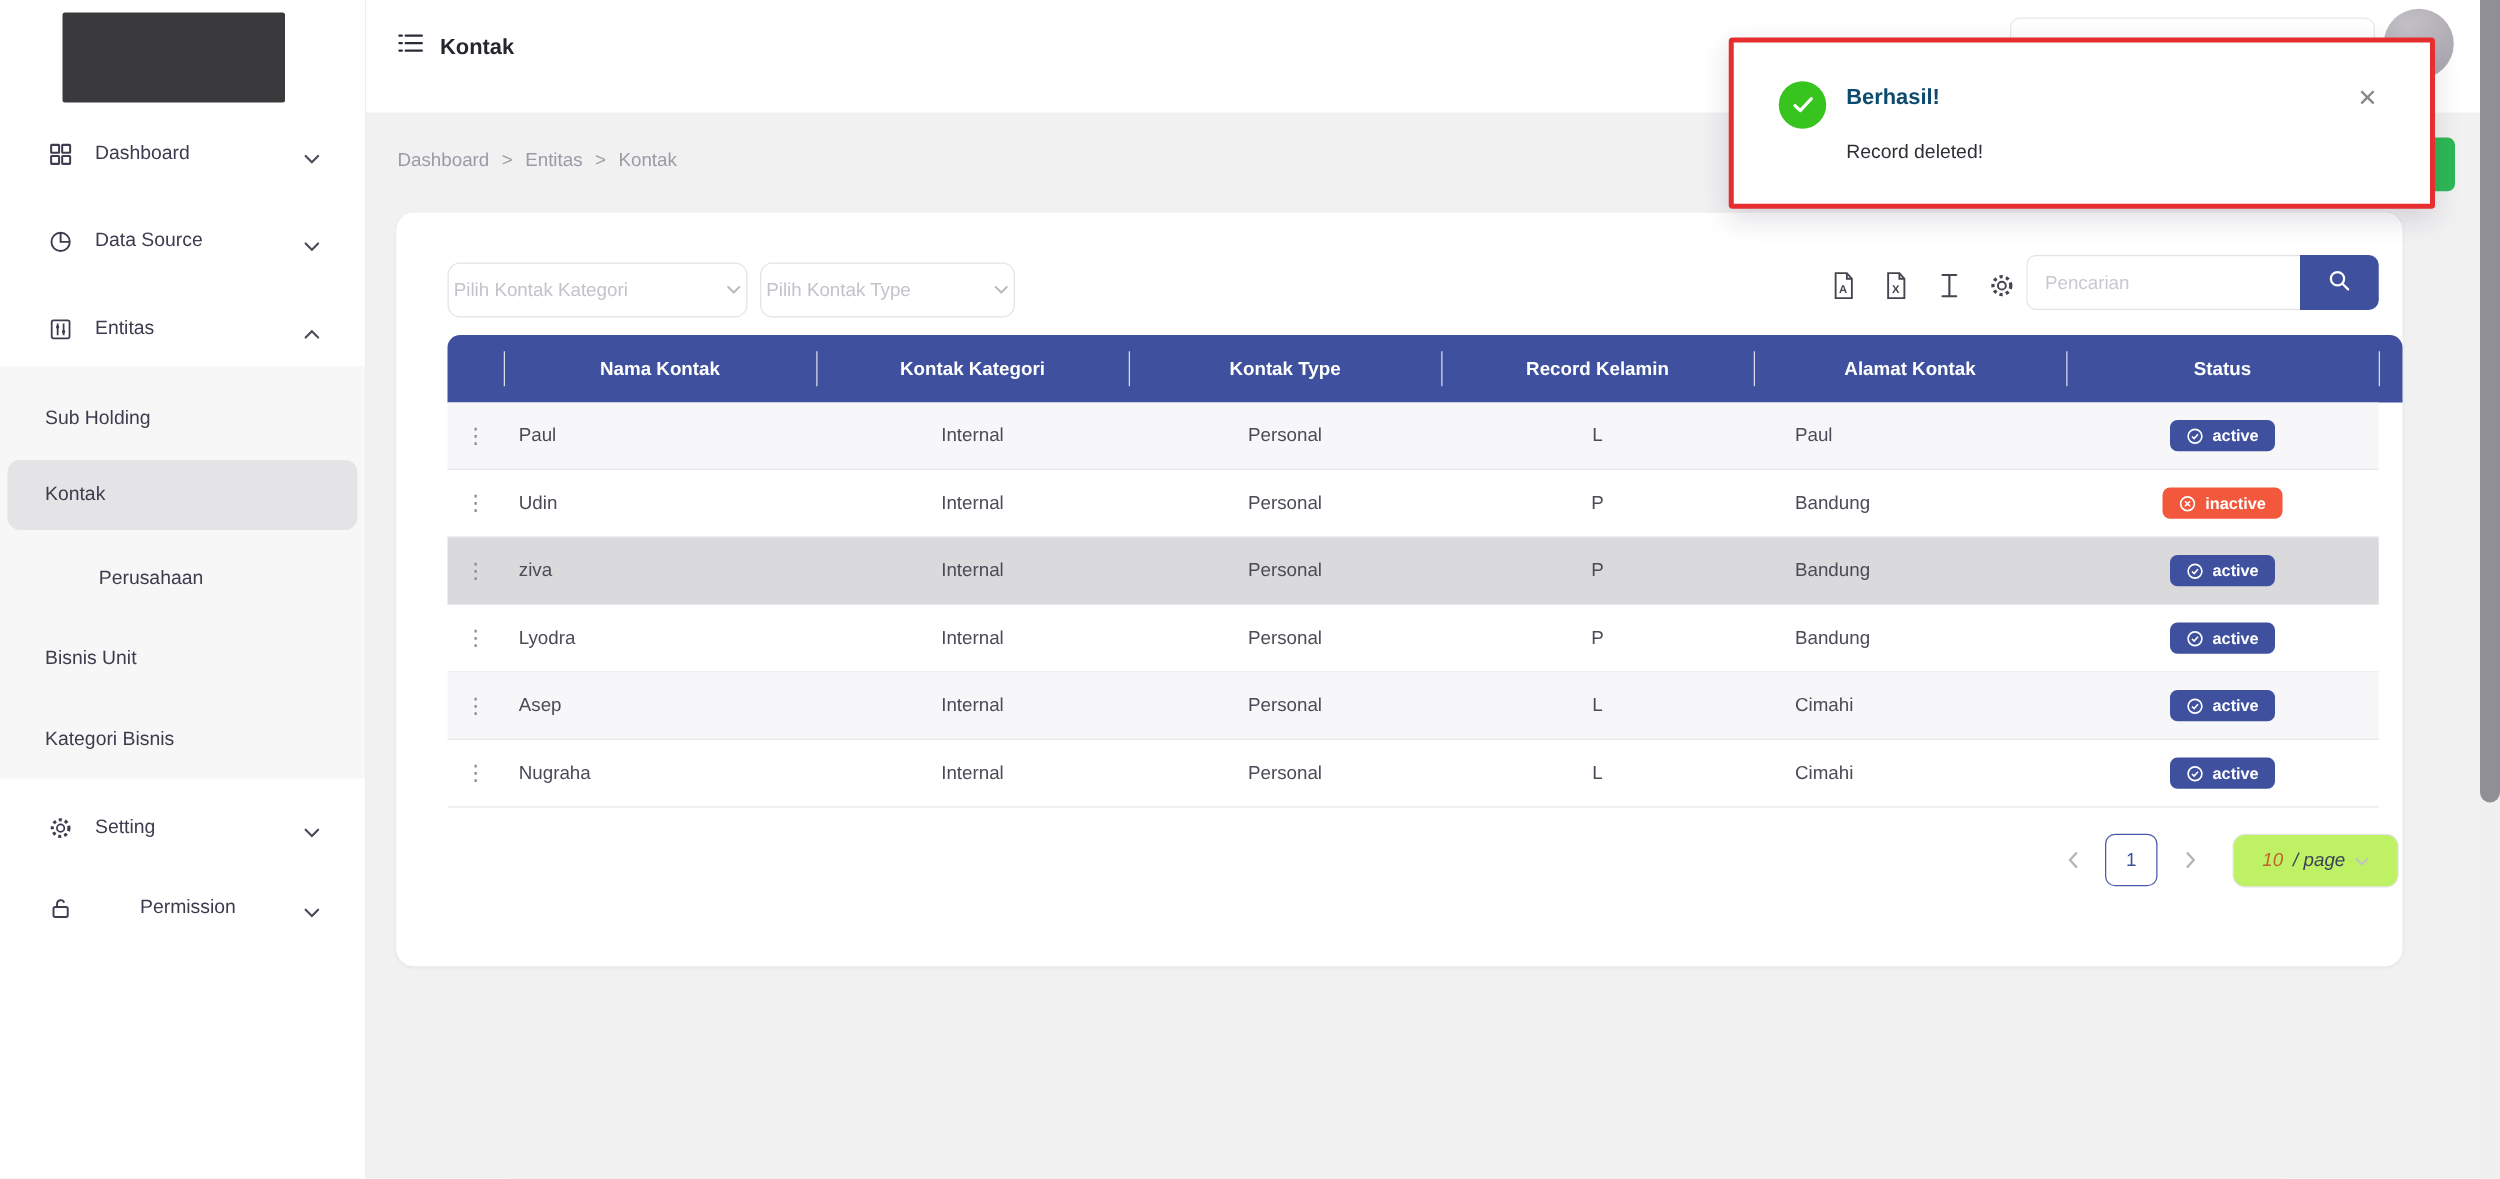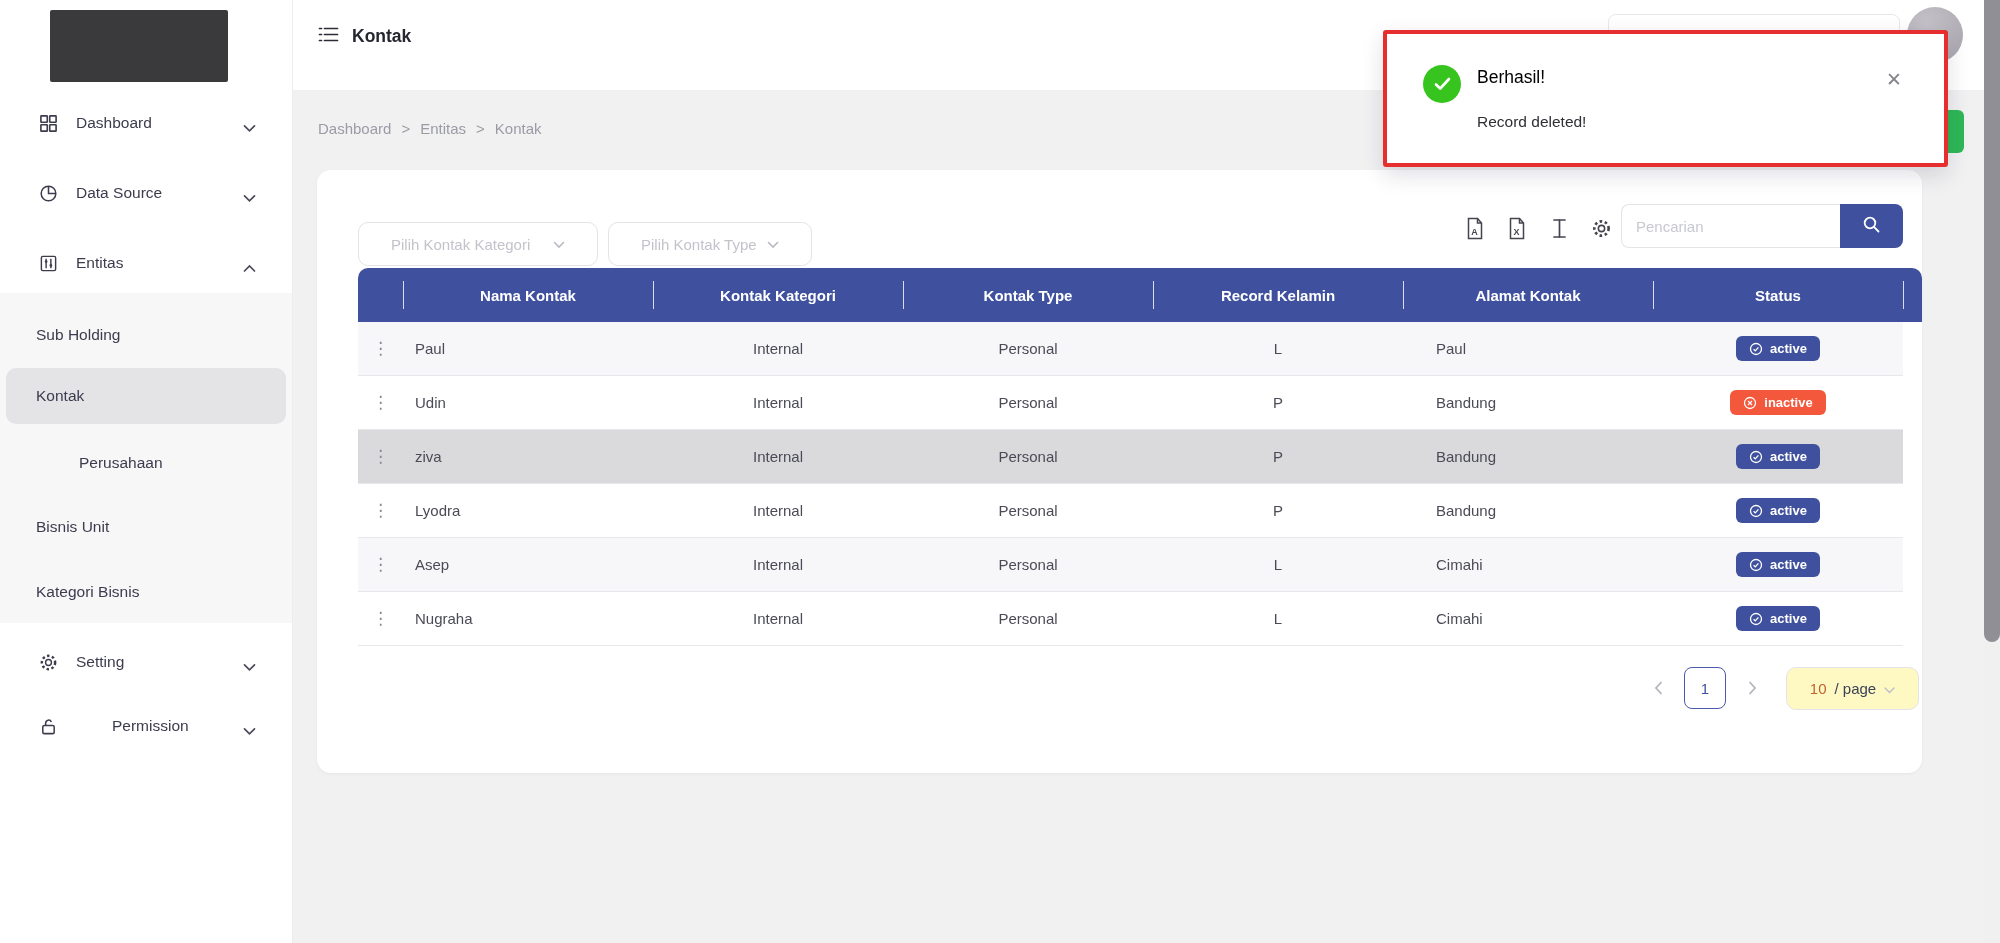--- a/index.html
+++ b/index.html
@@ -21,21 +21,21 @@
   .topbar{position:absolute;left:292px;top:0;width:1708px;height:90px;background:#fff;}
   .page-title-wrap{position:absolute;left:26px;top:26px;display:flex;align-items:center;gap:13px;}
   .page-title{font-size:17.5px;font-weight:bold;color:#26262f;}
 
   
   .breadcrumb{position:absolute;left:318px;top:120px;font-size:15px;color:#9b9ba6;display:flex;gap:10px;z-index:2;}
 
   
   .card{position:absolute;left:317px;top:170px;width:1605px;height:603px;background:#fff;border-radius:14px;box-shadow:0 1px 3px rgba(30,30,60,.05);z-index:2;}
 
-  .select{position:absolute;top:52px;height:44px;border:1px solid #e4e4e8;border-radius:10px;background:#fff;box-sizing:border-box;display:flex;align-items:center;justify-content:space-between;padding:0 32px;cursor:pointer;}
+  .select{position:absolute;top:40px;height:44px;border:1px solid #e4e4e8;border-radius:10px;background:#fff;box-sizing:border-box;display:flex;align-items:center;justify-content:space-between;padding:0 4px;cursor:pointer;}
   .select .ph{font-size:15px;color:#c3c3cb;}
   .sel1{left:41px;width:240px;}
   .sel2{left:291px;width:204px;}
 
   .toolbar{position:absolute;left:1146px;top:46px;width:150px;display:flex;justify-content:space-between;align-items:center;}
   .tool-btn{width:24px;height:24px;display:flex;align-items:center;justify-content:center;cursor:pointer;}
 
   .search-wrap{position:absolute;left:1304px;top:34px;display:flex;}
   .search-input{width:219px;height:44px;border:1px solid #e4e4e8;border-right:none;border-radius:8px 0 0 8px;box-sizing:border-box;padding:0 14px;font-size:15px;color:#45454f;outline:none;font-family:"Liberation Sans","DejaVu Sans",sans-serif;}
   .search-input::placeholder{color:#c8c8d0;}
@@ -59,32 +59,32 @@
   .kebab::before{content:'\22EE';}
 
   .badge{display:inline-flex;align-items:center;gap:7px;padding:5px 13px;border-radius:6px;color:#fff;font-size:13px;font-weight:bold;cursor:pointer;}
   .badge.active{background:#3f519e;}
   .badge.inactive{background:#f4583c;}
 
   
   .pagination{position:absolute;left:1331px;top:496px;height:44px;display:flex;align-items:center;}
   .pg-arrow{width:20px;height:20px;display:flex;align-items:center;justify-content:center;cursor:pointer;}
   .pg-num{width:42px;height:42px;margin:0 16px;border:1.4px solid #4a5aa8;border-radius:8px;display:flex;align-items:center;justify-content:center;font-size:15px;color:#3f519e;cursor:pointer;background:#fff;box-sizing:border-box;}
-  .pg-size{margin-left:24px;width:133px;height:43px;border:1px solid #e4e4e8;border-radius:10px;display:flex;align-items:center;justify-content:center;gap:8px;cursor:pointer;background:#fef9c3;box-sizing:border-box;font-size:15px;}
+  .pg-size{margin-left:24px;width:133px;height:43px;border:1px solid #e4e4e8;border-radius:10px;display:flex;align-items:center;justify-content:center;gap:8px;cursor:pointer;background:#bef264;box-sizing:border-box;font-size:15px;font-style:italic;}
   .pg-size .val{color:#c2622f;}
   .pg-size .suffix{color:#3a4258;}
 
   
   .header-control-fragment{position:absolute;left:1608px;top:14px;width:292px;height:46px;border:1.5px solid #e8e8ea;border-radius:8px;background:#fff;box-sizing:border-box;z-index:10;}
   .avatar{position:absolute;left:1907px;top:7px;width:56px;height:56px;border-radius:50%;background:radial-gradient(circle at 35% 30%, #c4c1c8, #a7a4ac);z-index:10;cursor:pointer;}
   .green-btn-fragment{position:absolute;left:1942px;top:110px;width:22px;height:43px;border-radius:6px;background:#2eb857;z-index:10;cursor:pointer;}
 
   .toast{position:absolute;left:1383px;top:30px;width:565px;height:137px;background:#fff;border:4px solid #e62e2e;border-radius:3px;box-sizing:border-box;box-shadow:0 8px 22px rgba(30,30,60,.14);z-index:50;}
   .toast-icon{position:absolute;left:36px;top:31px;width:38px;height:38px;border-radius:50%;background:#38c41f;display:flex;align-items:center;justify-content:center;}
-  .toast-title{position:absolute;left:90px;top:33px;font-size:17.5px;font-weight:normal;color:#000000;}
+  .toast-title{position:absolute;left:90px;top:33px;font-size:17.5px;font-weight:bold;color:#0c4a6e;}
   .toast-msg{position:absolute;left:90px;top:79px;font-size:15.5px;color:#2e2e35;}
   .toast-close{position:absolute;right:42px;top:34px;font-size:19px;color:#85858d;cursor:pointer;}
   .toast-close::before{content:'\2715';}
 
   
   .scrollbar-track{position:absolute;left:1984px;top:0;width:16px;height:943px;background:#f0f0f1;z-index:60;}
   .scrollbar-thumb{position:absolute;left:0;top:0;width:16px;height:642px;background:#8f8f95;border-radius:0 0 8px 8px;cursor:pointer;}
 </style>
 </head>
 <body>

